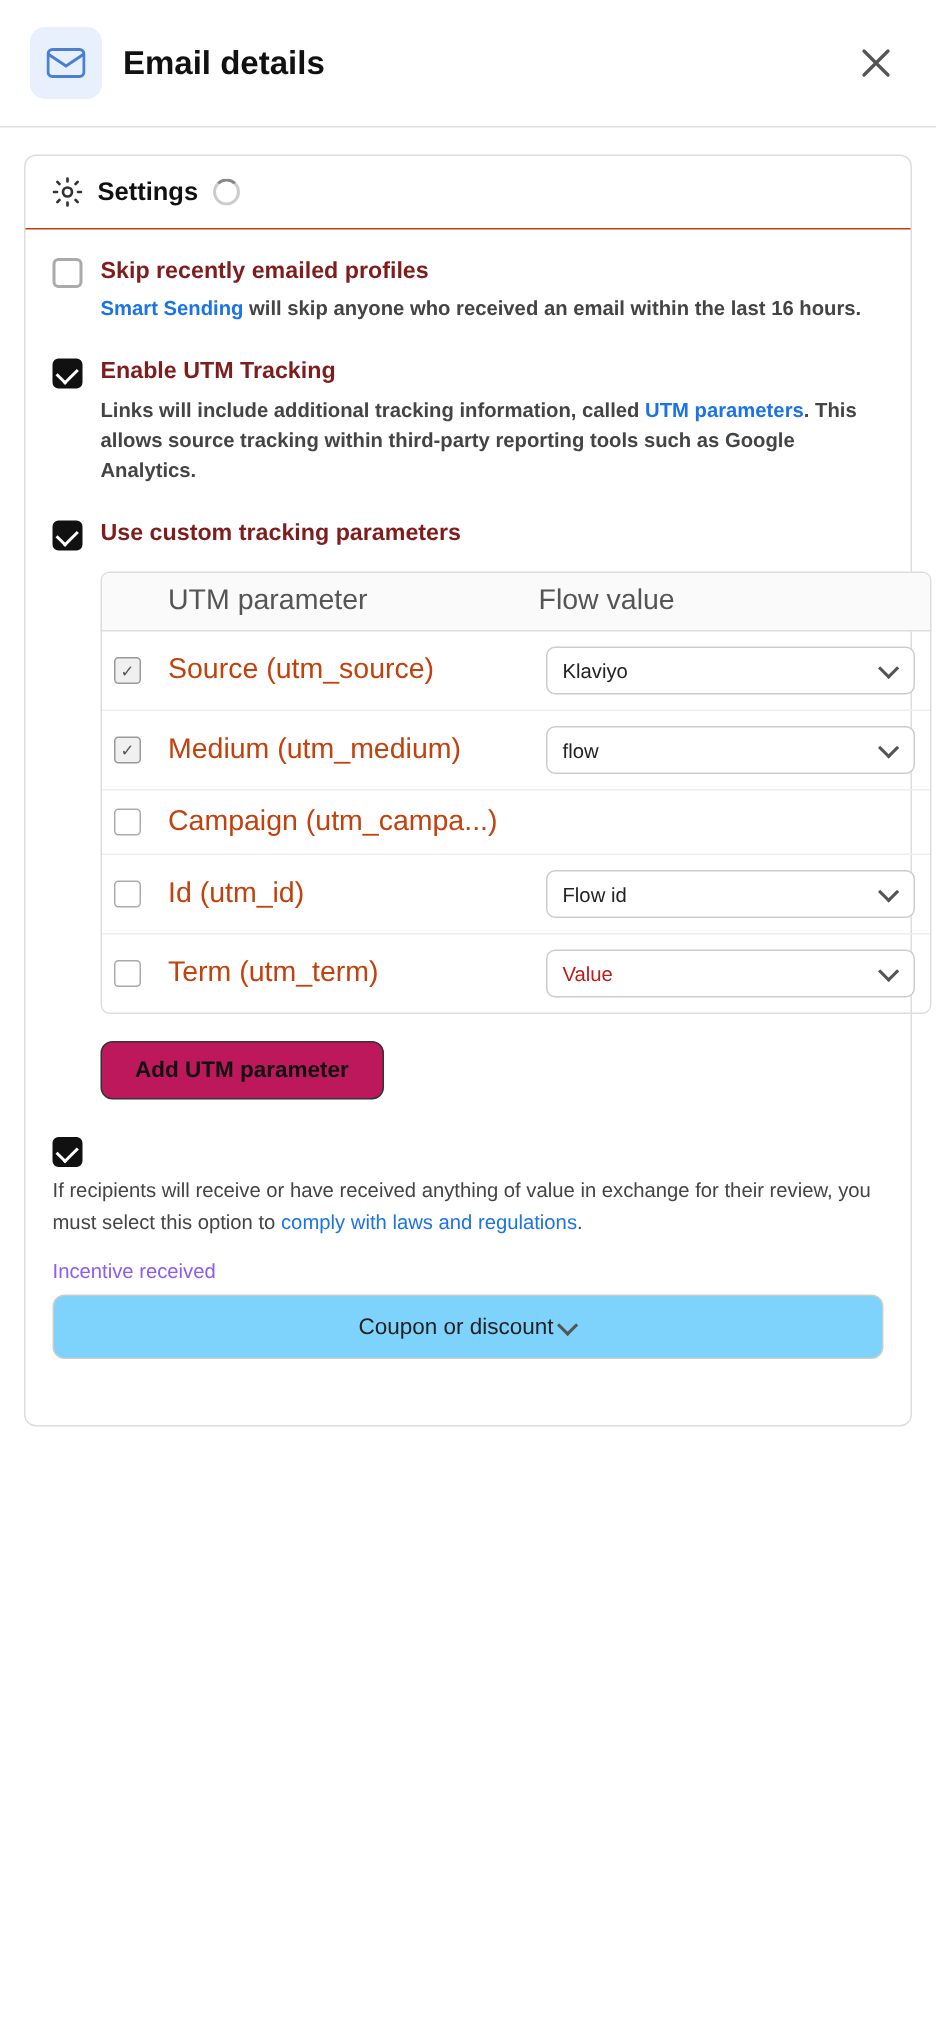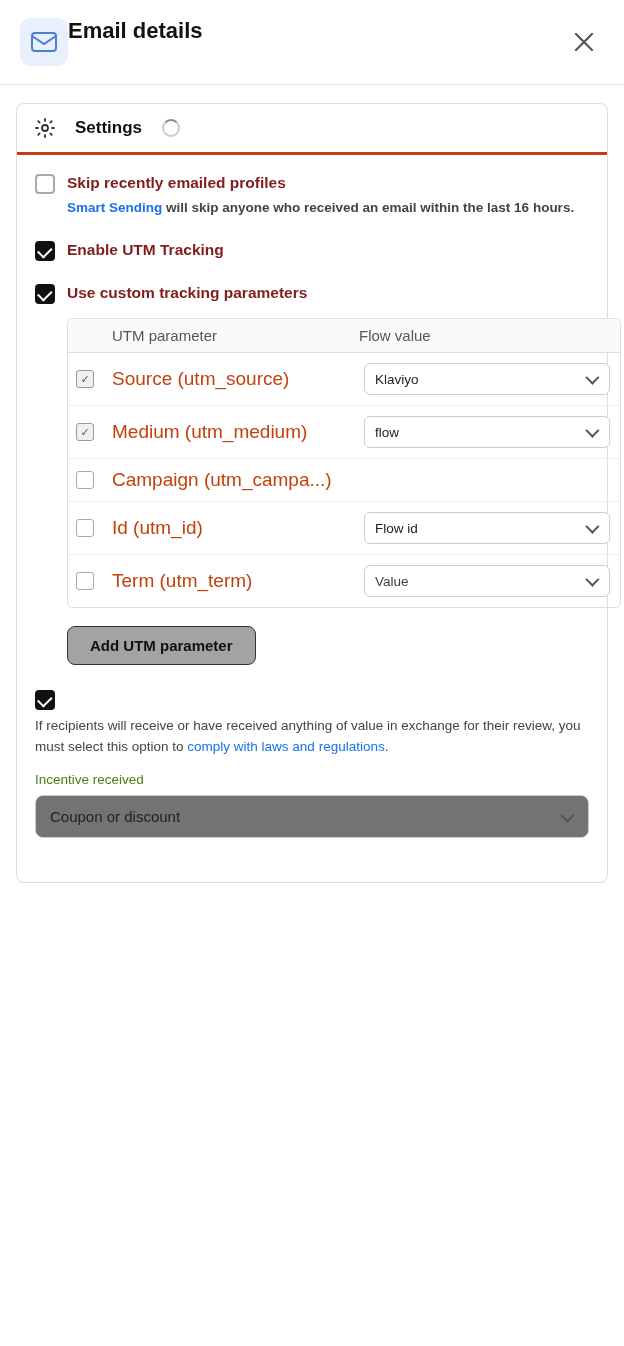--- a/index.html
+++ b/index.html
@@ -25,20 +25,22 @@
     .header {
       display: flex;
       align-items: center;
       justify-content: space-between;
       padding: 18px 24px 18px 20px;
       background: #fff;
     }
 
     .header-left {
       display: flex;
+      align-items: center;
+      gap: 14px;
     }
 
     .email-icon-wrap {
       width: 48px;
       height: 48px;
       background: #e8f0fe;
       border-radius: 10px;
       display: flex;
       align-items: center;
       justify-content: center;
@@ -72,23 +74,23 @@
     .settings-panel {
       border: 1px solid #ddd;
       border-radius: 8px;
       margin: 18px 16px;
       background: #fff;
     }
 
     .settings-header {
       display: flex;
       align-items: center;
-      gap: 20px;
+      gap: 10px;
       padding: 14px 18px;
-      border-bottom: 3px solid #c2410c;
+      border-bottom: 1px solid #c2410c;
     }
 
     .settings-title {
       font-size: 17px;
       font-weight: 600;
       color: #111;
     }
 
     .spinner-icon {
       width: 18px;
@@ -171,21 +173,21 @@
 
     .utm-table-header {
       display: grid;
       grid-template-columns: 1fr 1fr;
       padding: 8px 14px;
       background: #fafafa;
       border-bottom: 1px solid #ddd;
     }
 
     .utm-col-label {
-      font-size: 15px;
+      font-size: 19px;
       color: #555;
       font-weight: 500;
     }
 
     .utm-row {
       display: grid;
       grid-template-columns: 30px 1fr 1fr;
       align-items: center;
       padding: 10px 10px 10px 8px;
       border-bottom: 1px solid #eee;
@@ -264,53 +266,53 @@
 
     .add-utm-btn {
       display: inline-block;
       margin-top: 18px;
       padding: 10px 22px;
       border: 1.5px solid #333;
       border-radius: 8px;
       font-size: 15px;
       font-weight: 600;
       color: #111;
-      background: #a3a3a3;
+      background: #be185d;
       cursor: pointer;
     }
 
     .incentive-section {
       margin-top: 24px;
     }
 
     .incentive-desc {
       font-size: 13.5px;
       color: #444;
       margin-top: 6px;
       line-height: 1.55;
     }
 
     .incentive-received-label {
       font-size: 13.5px;
-      color: #4d7c0f;
+      color: #8b5cf6;
       margin-top: 14px;
       margin-bottom: 8px;
       font-weight: 500;
     }
 
     .incentive-select {
       display: flex;
       align-items: center;
-      justify-content: space-between;
+      justify-content: center;
       border: 1.5px solid #ccc;
       border-radius: 8px;
       padding: 12px 14px;
       font-size: 15px;
       color: #222;
-      background: #737373;
+      background: #7dd3fc;
       cursor: pointer;
       width: 100%;
     }
   </style>
 </head>
 <body>
 
 <div class="container">
 
   <div class="header">
@@ -354,20 +356,23 @@
             </div>
           </div>
         </div>
       </div>
 
       <div class="setting-item">
         <div class="setting-row">
           <div class="checkbox-custom checked"></div>
           <div>
             <span class="setting-label">Enable UTM Tracking</span>
+            <div class="setting-desc">
+              <span>Links will include additional tracking information, called </span><a class="link-blue" href="#">UTM parameters</a><span>. This allows source tracking within third-party reporting tools such as Google Analytics.</span>
+            </div>
           </div>
         </div>
       </div>
 
       <div class="setting-item">
         <div class="setting-row">
           <div class="checkbox-custom checked"></div>
           <div>
             <span class="setting-label">Use custom tracking parameters</span>
           </div>
@@ -410,21 +415,21 @@
             <button class="utm-select">
               <span>Flow id</span>
               <span class="chevron-down"></span>
             </button>
           </div>
 
           <div class="utm-row">
             <div class="utm-checkbox"></div>
             <span class="utm-param-name">Term (utm_term)</span>
             <button class="utm-select placeholder">
-              <span style="color:#404040;">Value</span>
+              <span style="color:#b91c1c;">Value</span>
               <span class="chevron-down"></span>
             </button>
           </div>
         </div>
 
         <button class="add-utm-btn" style="margin-left:32px;">Add UTM parameter</button>
       </div>
 
       <div class="setting-item incentive-section">
         <div class="setting-row">

